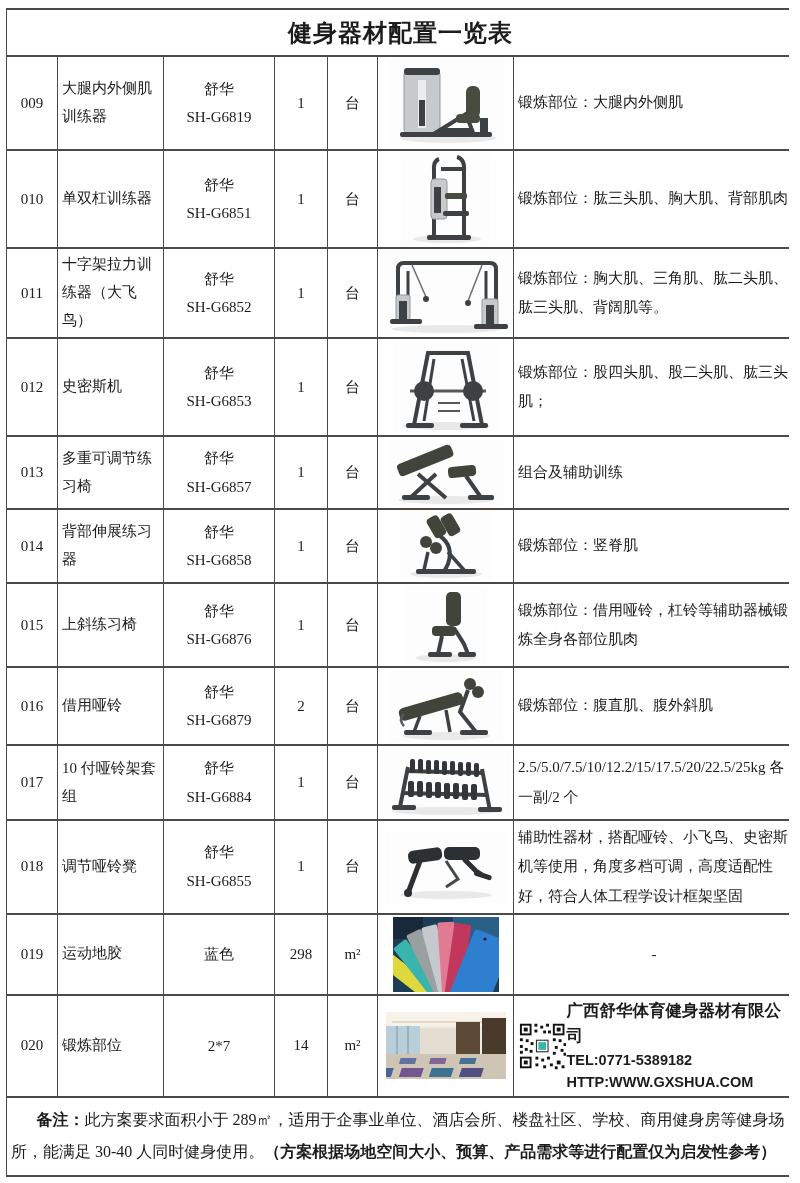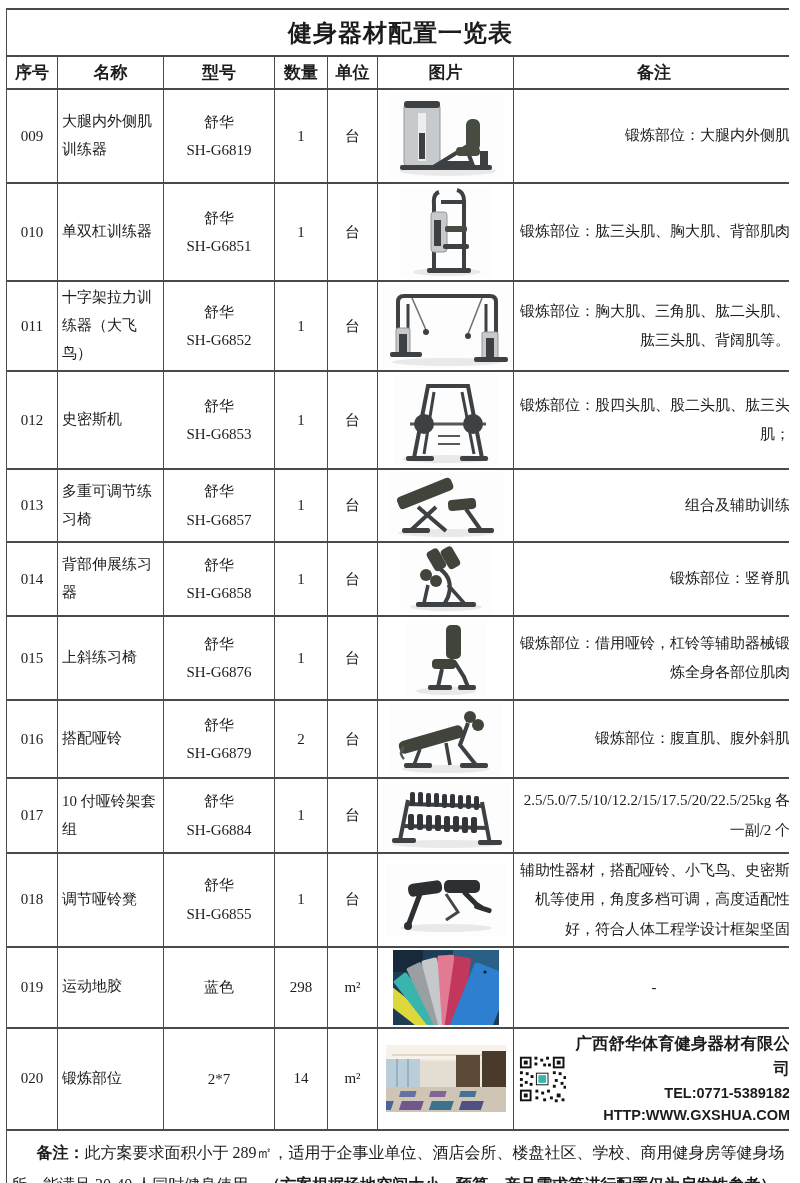--- a/index.html
+++ b/index.html
@@ -10,21 +10,21 @@
         border-top:2px solid #4a4a4a;border-bottom:2px solid #4a4a4a;
         padding:2px 4px;vertical-align:middle;overflow:hidden;}
   .title-row td{height:41px;text-align:center;font-weight:bold;font-size:24px;letter-spacing:1px;}
   .header-row th{height:27px;text-align:center;font-weight:bold;font-size:17px;}
   td.c-no{ text-align:center;font-size:15px;}
   td.c-name{text-align:left;font-size:15px;line-height:1.85;padding:2px 11px;}
   td.c-model{text-align:center;font-size:15px;line-height:1.9;}
   td.c-model span{display:block;}
   td.c-qty,td.c-unit{text-align:center;font-size:15px;}
   td.c-img{text-align:center;padding:2px 2px;}
-  td.c-remark{font-size:15px;line-height:1.95;padding:2px 10px;text-align:right;}
+  td.c-remark{font-size:15px;line-height:1.95;padding:2px 10px;text-align:left;}
   td.remark-center{text-align:center;}
   .footer-row td{font-size:16px;line-height:2.05;padding:6px 10px 8px 10px;}
   .footer-row .lead{display:inline-block;width:1.6em;}
   .b{font-weight:bold;}
   .company{display:flex;align-items:center;gap:0;}
   .company-lines{font-family:"Liberation Sans","DejaVu Sans",sans-serif;font-weight:bold;line-height:1.55;}
   .company-name{font-size:16.5px;}
   .company-tel,.company-web{font-size:14.5px;}
   svg{display:block;margin:0 auto;}
 </style>
@@ -41,29 +41,20 @@
         <col style="width:50px">
         <col style="width:136px">
         <col style="width:281px">
   </colgroup>
 
   <tbody>
         <tr class="title-row">
     <td colspan="7">健身器材配置一览表</td>
   </tr>
 
-  <tr class="header-row">
-    <th>序号</th>
-    <th>名称</th>
-    <th>型号</th>
-    <th>数量</th>
-    <th>单位</th>
-    <th>图片</th>
-    <th>备注</th>
-  </tr>
 
   <tr class="data-row" style="height:94px">
     <td class="c-no">009</td>
     <td class="c-name">大腿内外侧肌训练器</td>
     <td class="c-model">
       <span>舒华</span>
             <span>SH-G6819</span>
           </td>
     <td class="c-qty">1</td>
     <td class="c-unit">台</td>
@@ -238,21 +229,21 @@
         <path d="M36 50 L32 68 M48 42 L58 58 L62 68" fill="none" stroke="#3e4144" stroke-width="4"></path>
         <rect x="22" y="66" width="24" height="5" rx="2" fill="#3e4144"></rect>
         <rect x="52" y="66" width="18" height="5" rx="2" fill="#3e4144"></rect>
       </svg>
     </td>
     <td class="c-remark">锻炼部位：借用哑铃，杠铃等辅助器械锻炼全身各部位肌肉</td>
   </tr>
 
   <tr class="data-row" style="height:78px">
     <td class="c-no">016</td>
-    <td class="c-name">搭配哑铃</td>
+    <td class="c-name">借用哑铃</td>
     <td class="c-model">
       <span>舒华</span>
             <span>SH-G6879</span>
           </td>
     <td class="c-qty">2</td>
     <td class="c-unit">台</td>
     <td class="c-img">
       <svg width="112" height="72" viewBox="0 0 112 72">
         <rect x="0" y="0" width="112" height="72" fill="#fdfdfd"></rect>
         <ellipse cx="56" cy="66" rx="44" ry="4" fill="#e9e9e9"></ellipse>

